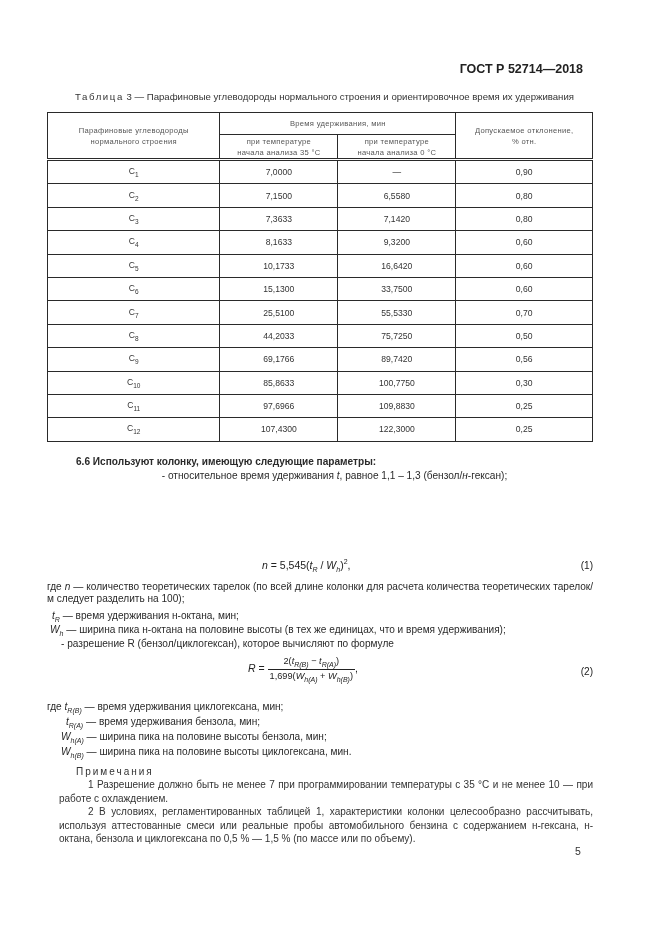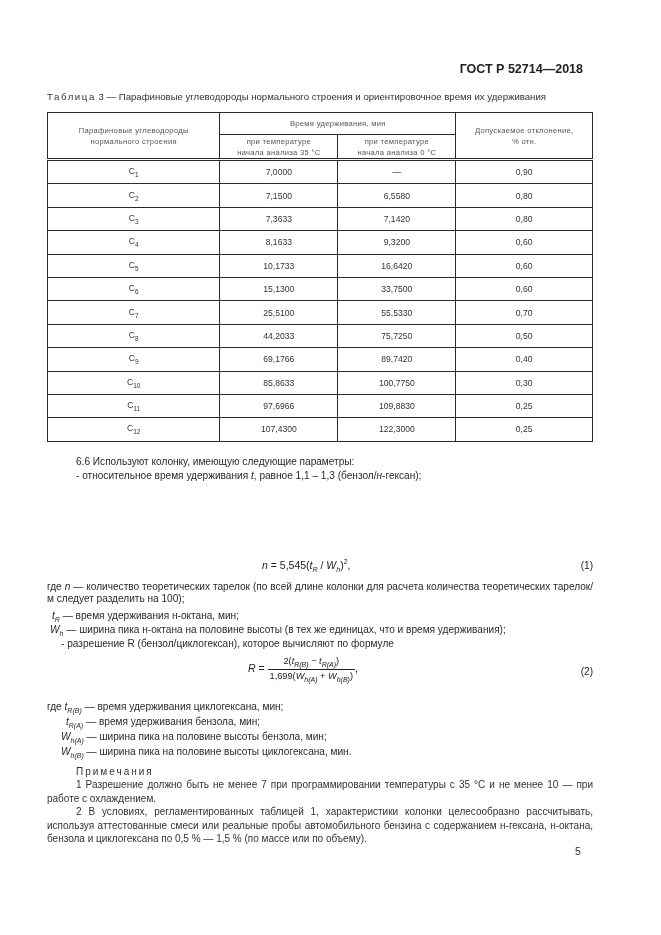--- a/index.html
+++ b/index.html
@@ -8,48 +8,48 @@
       font-family: "Liberation Sans", sans-serif; color: #1e1e1e;
     }
     .doc-header {
       position: absolute; top: 62px; right: 78px;
       font-weight: bold; font-size: 12.5px; color: #222;
     }
     .table-caption {
       position: absolute; top: 91px; left: 47px; width: 560px;
       font-size: 9.6px; color: #333; white-space: nowrap;
     }
-    .table-caption .spaced { letter-spacing: 1.6px; }
+    .table-caption .spaced { letter-spacing: 1.6px; margin-left: 28px; }
     table.data-table {
       position: absolute; top: 112px; left: 47px; width: 546px;
       border-collapse: collapse; font-size: 8.4px; color: #333;
     }
     table.data-table th, table.data-table td {
       border: 1px solid #2a2a2a; text-align: center; font-weight: normal; padding: 0;
     }
     table.data-table th { font-size: 7.6px; color: #555; letter-spacing: 0.3px; line-height: 11px; }
     table.data-table tr.head1 th { height: 21px; }
     table.data-table tr.head2 th { height: 23px; border-bottom: 3px double #2a2a2a; text-align: center; }
     table.data-table td { height: 22.4px; font-size: 8.6px; }
     .c1 { width: 158px; } .c2 { width: 122px; } .c3 { width: 122px; } .c4 { width: 140px; }
     sub.s { font-size: 6.5px; vertical-align: -3px; }
     .body-text {
       position: absolute; left: 47px; width: 546px; font-size: 10.1px; line-height: 14.2px; color: #2a2a2a;
     }
     .p-indent { text-indent: 29px; text-align: justify; }
-    .p-list { padding-left: 29px; }
+    .p-list { padding-left: 29px; text-align: center; }
     .formula {
       position: absolute; font-size: 10.5px; color: #222;
     }
     .eqno { position: absolute; right: 68px; font-size: 10.1px; color: #222; }
     i { font-style: italic; }
     .where-row { position: absolute; font-size: 10.1px; line-height: 12px; color: #2a2a2a; }
     .notes { position: absolute; left: 47px; width: 546px; font-size: 10px; line-height: 13.4px; color: #333; }
     .notes .title { padding-left: 29px; letter-spacing: 2px; }
-    .notes .np { text-indent: 29px; text-align: justify; }
+    .notes .np { text-indent: 29px; text-align: justify; margin-left: 12px; }
     .page-number { position: absolute; top: 845px; left: 575px; font-size: 10.5px; color: #333; }
     .frac { display: inline-block; vertical-align: middle; text-align: center; }
     .frac .num { display: block; padding: 0 2px 1px; font-size: 9.2px; }
     .frac .den { display: block; border-top: 1px solid #222; padding: 1px 2px 0; font-size: 9.2px; }
     .sm { font-size: 7px; vertical-align: -3px; font-style: italic; }
   </style>
 </head>
 <body>
 
 <div class="doc-header">ГОСТ Р 52714—2018</div>
@@ -114,21 +114,21 @@
       <tr>
         <td><span>C</span><sub class="s">8</sub></td>
         <td>44,2033</td>
         <td>75,7250</td>
         <td>0,50</td>
       </tr>
       <tr>
         <td><span>C</span><sub class="s">9</sub></td>
         <td>69,1766</td>
         <td>89,7420</td>
-        <td>0,40</td>
+        <td>0,56</td>
       </tr>
       <tr>
         <td><span>C</span><sub class="s">10</sub></td>
         <td>85,8633</td>
         <td>100,7750</td>
         <td>0,30</td>
       </tr>
       <tr>
         <td><span>C</span><sub class="s">11</sub></td>
         <td>97,6966</td>
@@ -138,21 +138,21 @@
       <tr>
         <td><span>C</span><sub class="s">12</sub></td>
         <td>107,4300</td>
         <td>122,3000</td>
         <td>0,25</td>
       </tr>
     </tbody>
 </table>
 
 <div class="body-text" style="top:455px;">
-  <div style="padding-left:29px;">6.6 Используют колонку, имеющую следующие параметры:</div>
+  <div style="padding-left:29px;font-weight:bold;">6.6 Используют колонку, имеющую следующие параметры:</div>
   <div class="p-list"><span>- относительное время удерживания </span><i>t</i><span>, равное 1,1 – 1,3 (бензол/</span><i>н</i><span>-гексан);</span></div>
 </div>
 
 <div class="formula" style="top:558px; left:262px;"><i>n</i><span> = 5,545(</span><i>t</i><span class="sm">R</span><span> / </span><i>W</i><span class="sm">h</span><span>)</span><sup style="font-size:7px;">2</sup><span>,</span></div>
 <div class="eqno" style="top:560px;">(1)</div>
 
 <div>
   <div class="where-row" style="top:581px; left:47px; width:546px; text-align:justify;">
     <span>где </span><i>n</i><span> — количество теоретических тарелок (по всей длине колонки для расчета количества теоретических тарелок/м следует разделить на 100);</span>
   </div>

